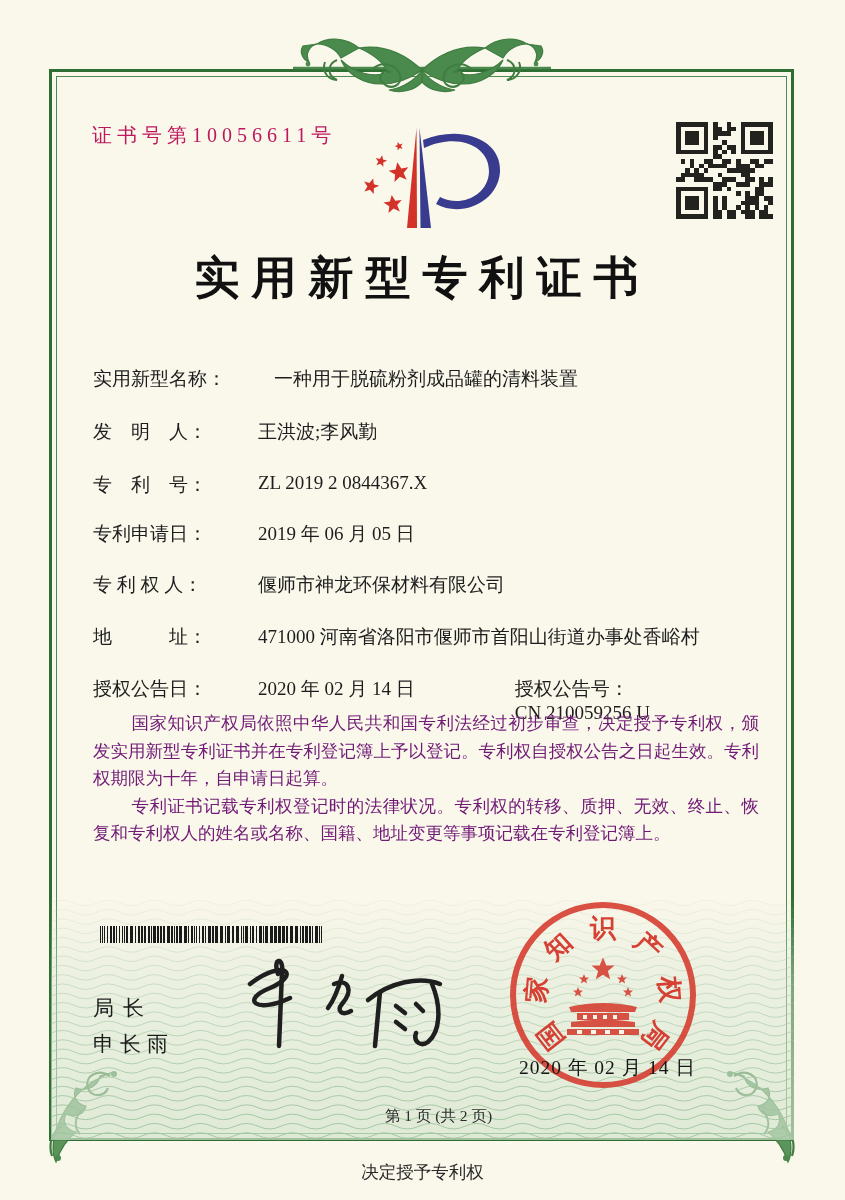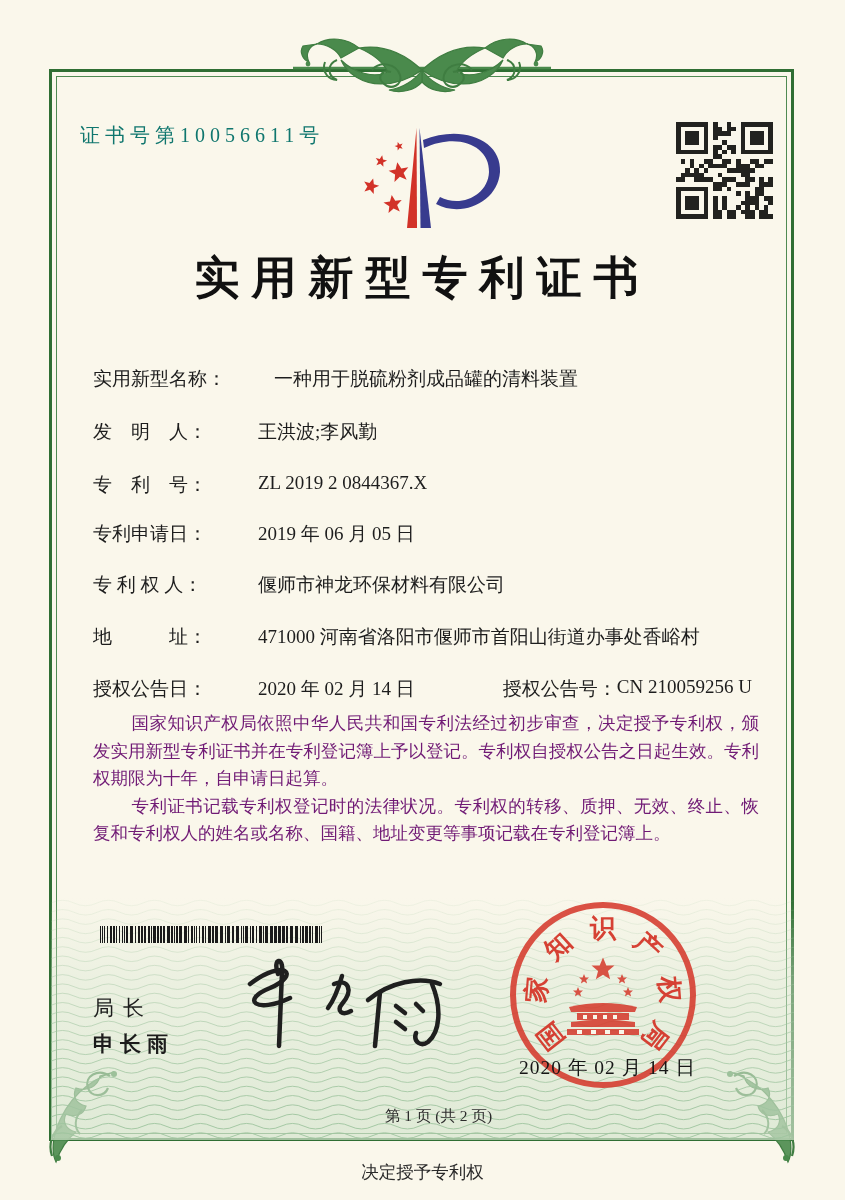--- a/index.html
+++ b/index.html
@@ -8,28 +8,28 @@
     background:#faf7eb;overflow:hidden;
     font-family:"Liberation Serif","DejaVu Serif",serif;color:#222;
   }
   
   .frame{position:absolute;left:49px;top:69px;width:745px;height:1072px;
     border:3px solid #2f6e33;box-sizing:border-box;}
   .frame-inner{position:absolute;left:4px;top:4px;right:4px;bottom:4px;
     border:1px solid #4f8a52;}
   .deco{position:absolute;pointer-events:none;}
   
-  .cert-no{position:absolute;left:80px;top:122px;font-size:20px;letter-spacing:5px;color:#0f766e;}
+  .cert-no{position:absolute;left:92px;top:122px;font-size:20px;letter-spacing:5px;color:#be185d;}
   .title{position:absolute;left:0;right:0;top:248px;text-align:center;
     font-size:45px;font-weight:bold;letter-spacing:12px;color:#111;}
   .fields{position:absolute;left:93px;top:0;width:680px;}
   .frow{position:absolute;left:0;display:flex;font-size:19px;white-space:nowrap;color:#1d1d1d;gap:48px;}
   .frow .lbl{display:inline-block;min-width:117px;}
   .frow .val{display:inline-block;}
-  .grant-no{margin-left:40px;display:flex;}
+  .grant-no{margin-left:52px;display:flex;flex-direction:column;}
   .paras{position:absolute;left:93px;top:710px;width:666px;font-size:17.5px;
     line-height:27.5px;text-align:justify;color:#701a75;}
   .paras p{margin:0;text-indent:2.2em;}
   .sig-label{position:absolute;left:93px;font-size:21px;letter-spacing:9px;color:#1c1c1c;margin-top:6px;}
   .page-info{position:absolute;left:0;right:0;top:1106px;text-align:center;font-size:15.5px;color:#2c2c2c;margin-left:32px;}
   .back-note{position:absolute;left:0;right:0;top:1160px;text-align:center;font-size:17.5px;color:#2a2a2a;}
   .seal-date{position:absolute;left:519px;top:1054px;font-size:19.5px;letter-spacing:1px;color:#161616;z-index:6;}
   #waves{position:absolute;left:51px;top:898px;z-index:1;}
   .above{z-index:5;}
   .barcode{position:absolute;left:100px;top:926px;width:226px;height:17px;z-index:5;
@@ -473,21 +473,21 @@
       <i style="width: 2px; margin-right: 1px;"></i>
       <i style="width: 3px; margin-right: 1px;"></i>
       <i style="width: 2px; margin-right: 1px;"></i>
       <i style="width: 1px; margin-right: 2px;"></i>
       <i style="width: 3px; margin-right: 1px;"></i>
       <i style="width: 1px; margin-right: 1px;"></i>
       <i style="width: 1px; margin-right: 1px;"></i>
     </div>
 
   <div class="sig-label above" style="top:988px;">局长</div>
-  <div class="sig-label above" style="top:1024px;letter-spacing:6px;font-weight:bold;">申长雨</div>
+  <div class="sig-label above" style="top:1024px;letter-spacing:6px;">申长雨</div>
 
   <svg id="signature" viewBox="0 0 252 112">
     <g fill="none" stroke="#1f1f1f" stroke-width="4.5" stroke-linecap="round">
       <path d="M56,26 C50,10 62,8 60,24 L57,98"></path>
       <path d="M28,36 C62,10 80,26 48,40 C18,52 34,66 68,50"></path>
       <path d="M120,28 C116,42 112,52 106,60"></path>
       <path d="M112,36 C126,30 132,42 120,56 C114,63 120,68 129,63"></path>
       <path d="M146,52 C168,34 198,28 218,36"></path>
       <path d="M158,44 L153,98"></path>
       <path d="M210,36 C220,60 218,84 206,94 C199,99 191,94 194,85"></path>

